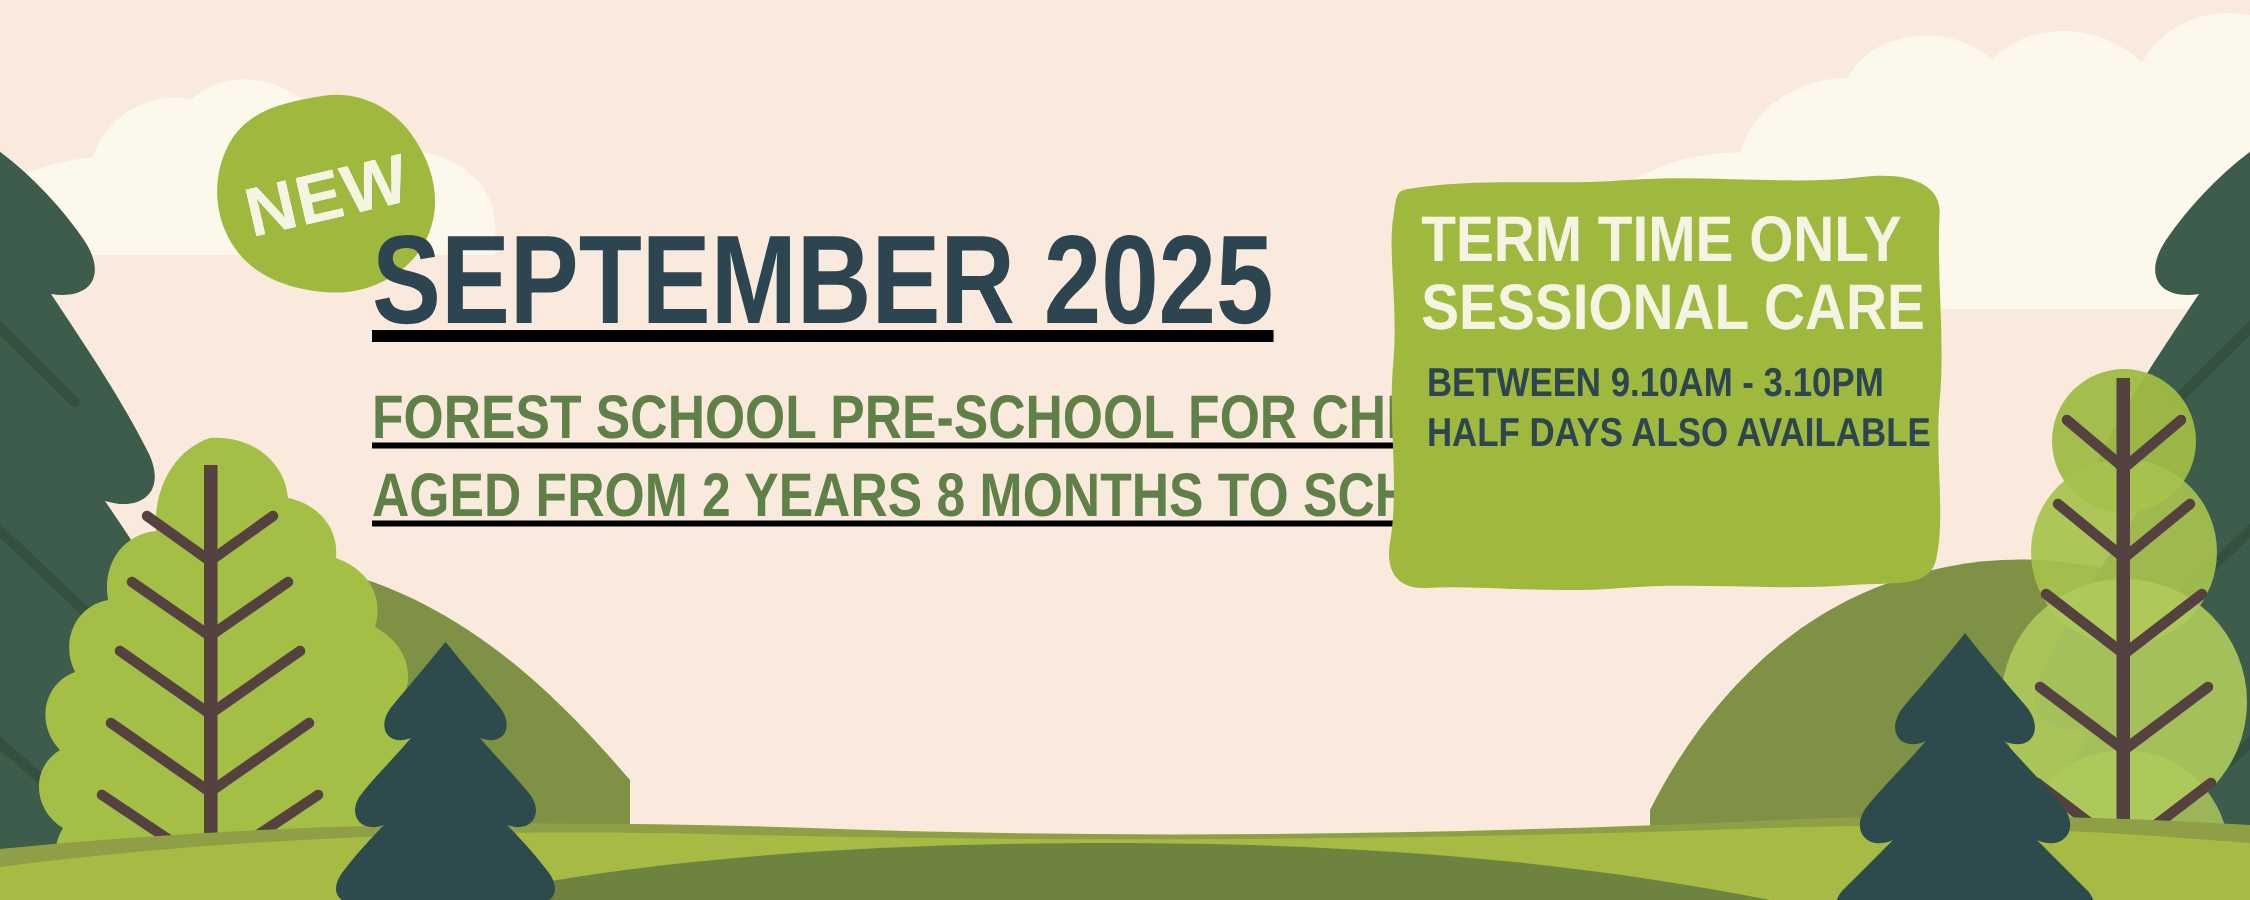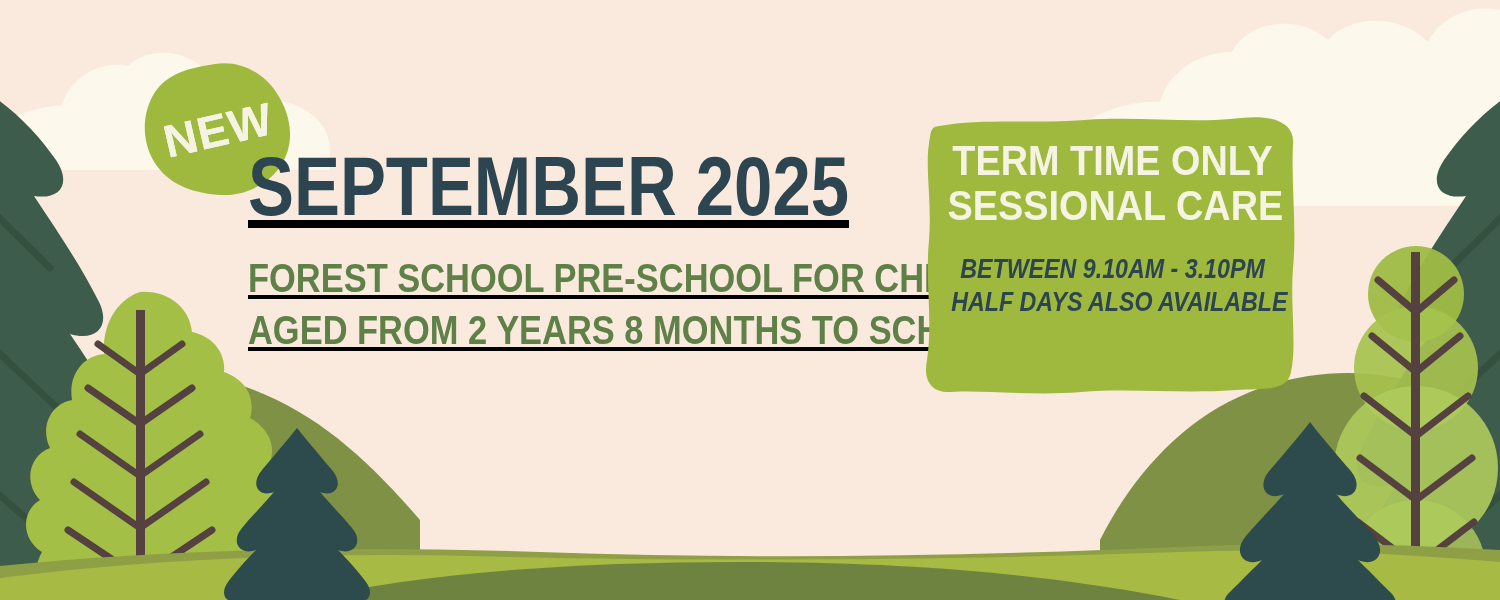--- a/index.html
+++ b/index.html
@@ -56,31 +56,30 @@
   .sub2{margin-top:2px;}
   .sub-wrap{margin-top:28px;}
 
   
   .card{
     position:absolute;left:925px;top:108px;width:375px;height:290px;
   }
   .card-bg{position:absolute;inset:0;}
   .card-inner{
     position:absolute;left:0;top:30px;width:375px;
-    text-align:center;
   }
   .card-title{
     margin:0;color:#f5f3e2;font-weight:bold;font-size:43px;line-height:1.04;
     transform:scaleX(0.88);white-space:nowrap;
   }
   .card-sub{
     margin:0;color:#2d4550;font-weight:bold;font-size:27px;line-height:1.2;
     transform:scaleX(0.86);white-space:nowrap;
   }
-  .card-sub-wrap{margin-top:26px;font-style:italic;}
+  .card-sub-wrap{margin-top:12px;}
 </style>
 </head>
 <body>
 
 <div id="banner">
 
   <svg id="scene" viewBox="0 0 1500 600" preserveAspectRatio="none">
 
     <rect x="0" y="0" width="1500" height="600" fill="#faeade"></rect>
 

